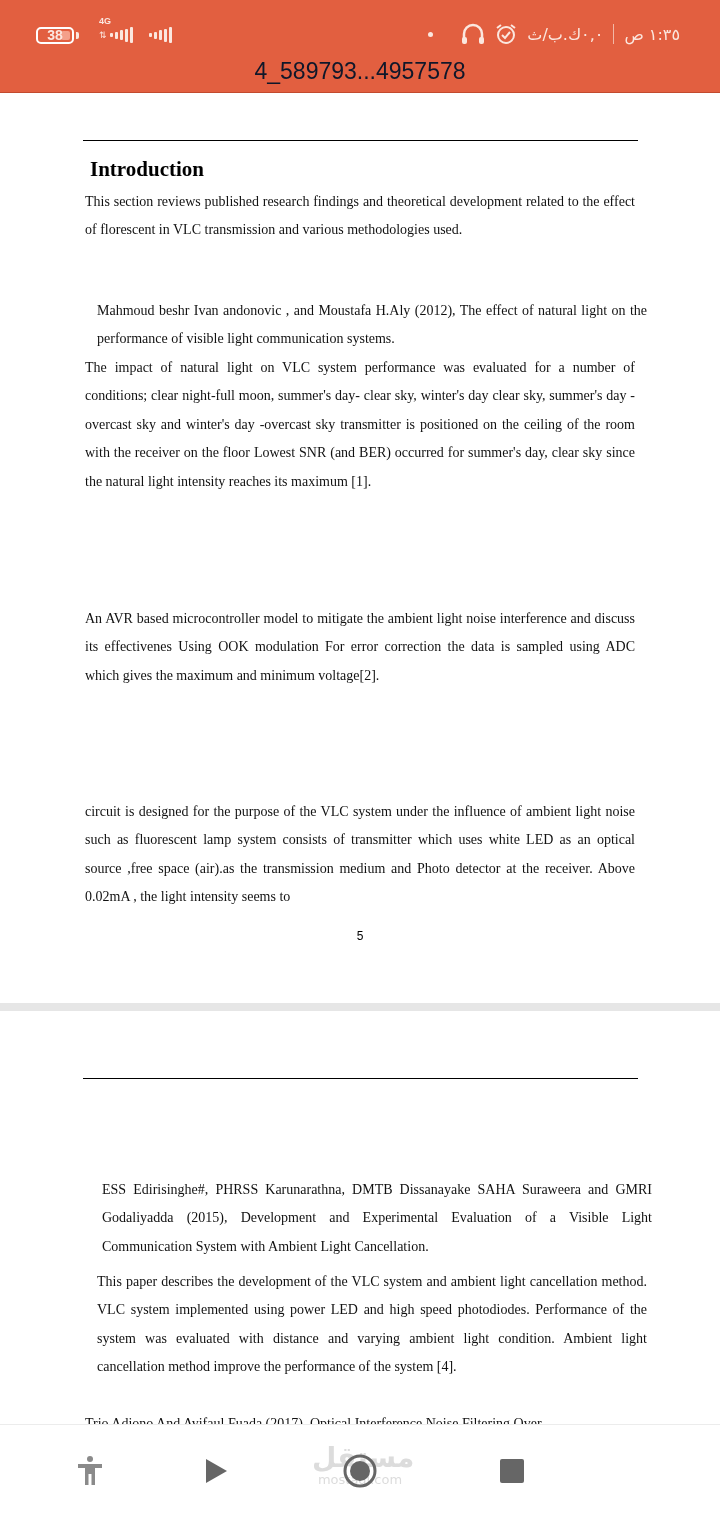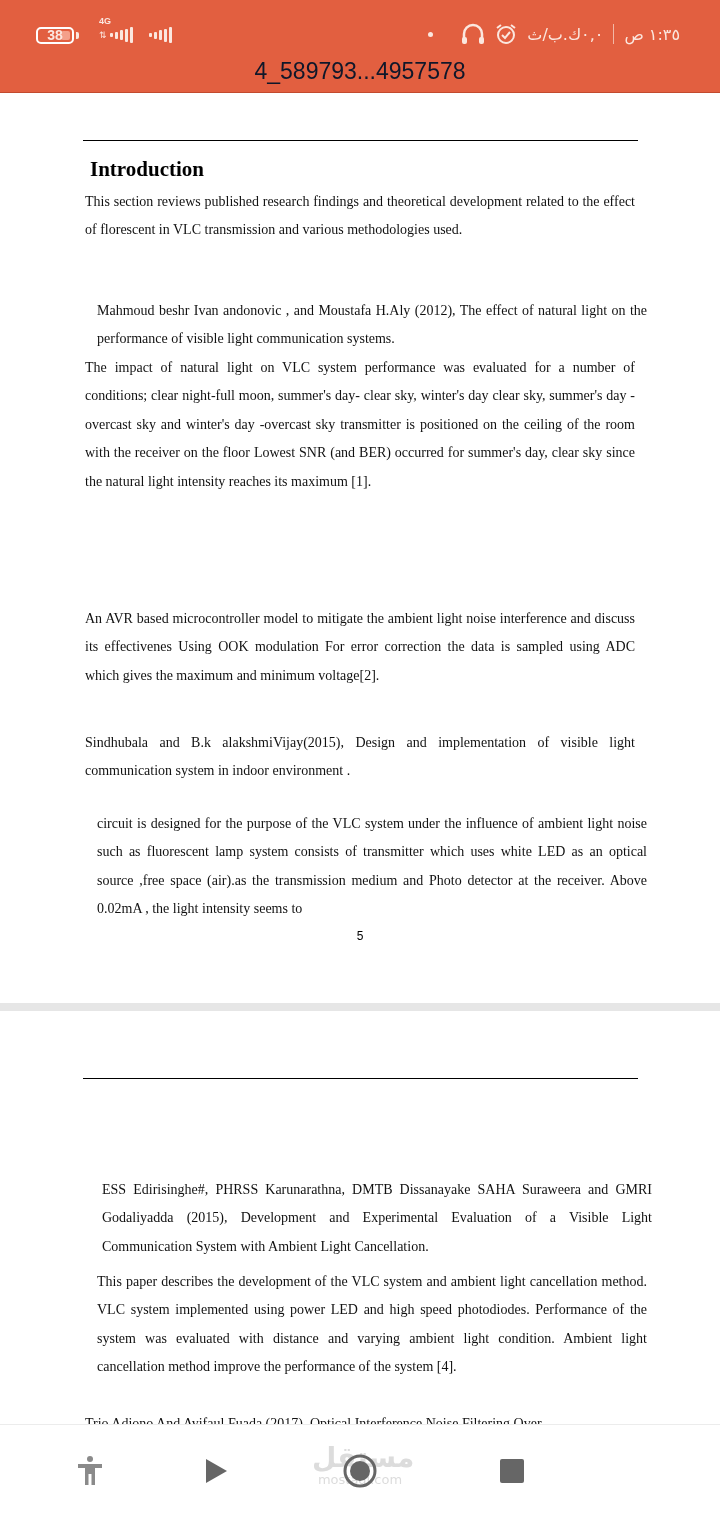--- a/index.html
+++ b/index.html
@@ -135,22 +135,21 @@
   <div class="doc-title">4_589793...4957578</div>
 </div>
 
 <div class="page page1">
   <div class="rule" style="top:47px"></div>
   <div class="heading">Introduction</div>
   <p class="para" style="top:95px;margin:0">This section reviews published research findings and theoretical development related to the effect of florescent in VLC transmission  and various methodologies used.</p>
   <p class="para" style="top:192px;margin:12px">Mahmoud beshr  Ivan andonovic , and   Moustafa H.Aly (2012), The effect of natural light on the performance of visible light communication systems.</p>
   <p class="para" style="top:261px;margin:0">The impact of natural light on VLC system performance was evaluated for a number of conditions; clear night-full moon, summer's day- clear sky, winter's day clear sky, summer's day -overcast sky and winter's day -overcast sky transmitter is positioned on the ceiling of the room with the receiver on the floor Lowest SNR (and BER) occurred for summer's day, clear sky since the natural light intensity reaches its maximum [1].</p>
   <p class="para" style="top:512px;margin:0">An AVR based microcontroller model to mitigate the ambient light noise interference and discuss its effectivenes Using OOK modulation For  error correction the data is sampled  using ADC  which gives the maximum and minimum voltage[2].</p>
-  <p class="para" style="top:636px;margin:0">Sindhubala and B.k alakshmiVijay(2015), Design and implementation of visible light communication system in indoor environment .</p>
-  <p class="para" style="top:705px;margin:12px">circuit is designed for the purpose of the VLC system under the influence of ambient light noise such as fluorescent lamp  system consists of transmitter which uses white LED as an optical source ,free space (air).as the transmission medium and Photo detector at the receiver. Above 0.02mA , the light intensity seems to</p>
+  <p class="para" style="top:705px;margin:0">circuit is designed for the purpose of the VLC system under the influence of ambient light noise such as fluorescent lamp  system consists of transmitter which uses white LED as an optical source ,free space (air).as the transmission medium and Photo detector at the receiver. Above 0.02mA , the light intensity seems to</p>
   <div class="page-num">5</div>
 </div>
 
 <div class="page-gap"></div>
 
 <div class="page page2">
   <div class="rule" style="top:67px"></div>
   <p class="para" style="top:148px;margin:17px">ESS Edirisinghe#, PHRSS Karunarathna, DMTB Dissanayake SAHA Suraweera and GMRI Godaliyadda (2015), Development and Experimental Evaluation of a Visible Light Communication System with Ambient Light Cancellation.</p>
   <p class="para" style="top:245px;margin:12px">This paper describes the development of the VLC system and ambient light cancellation method. VLC system implemented using power LED and high speed photodiodes. Performance of the system was evaluated with distance and varying ambient light condition. Ambient light cancellation method improve the performance of the system [4].</p>
   <p class="para" style="top:399px;margin:0;white-space:nowrap;overflow:hidden">Trio Adiono And Ayifaul Fuada (2017), Optical Interference Noise Filtering Over</p>

